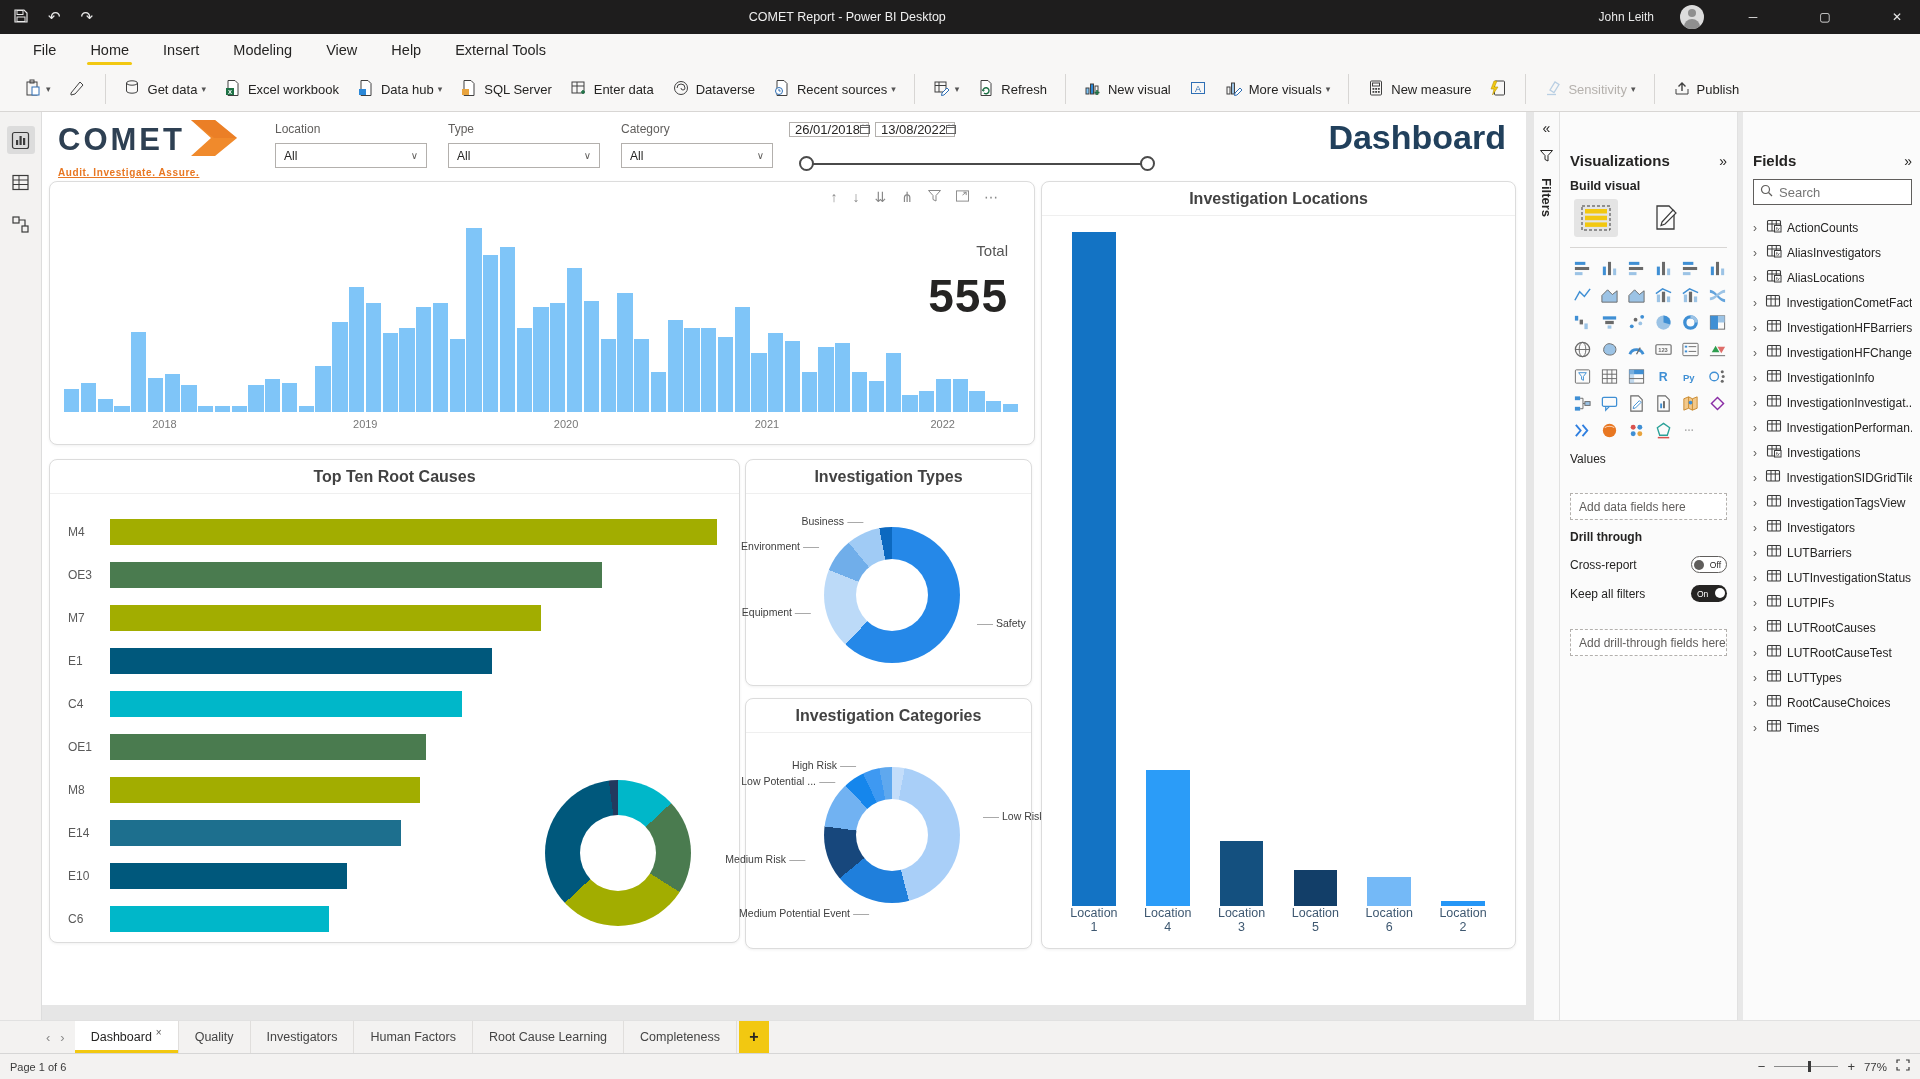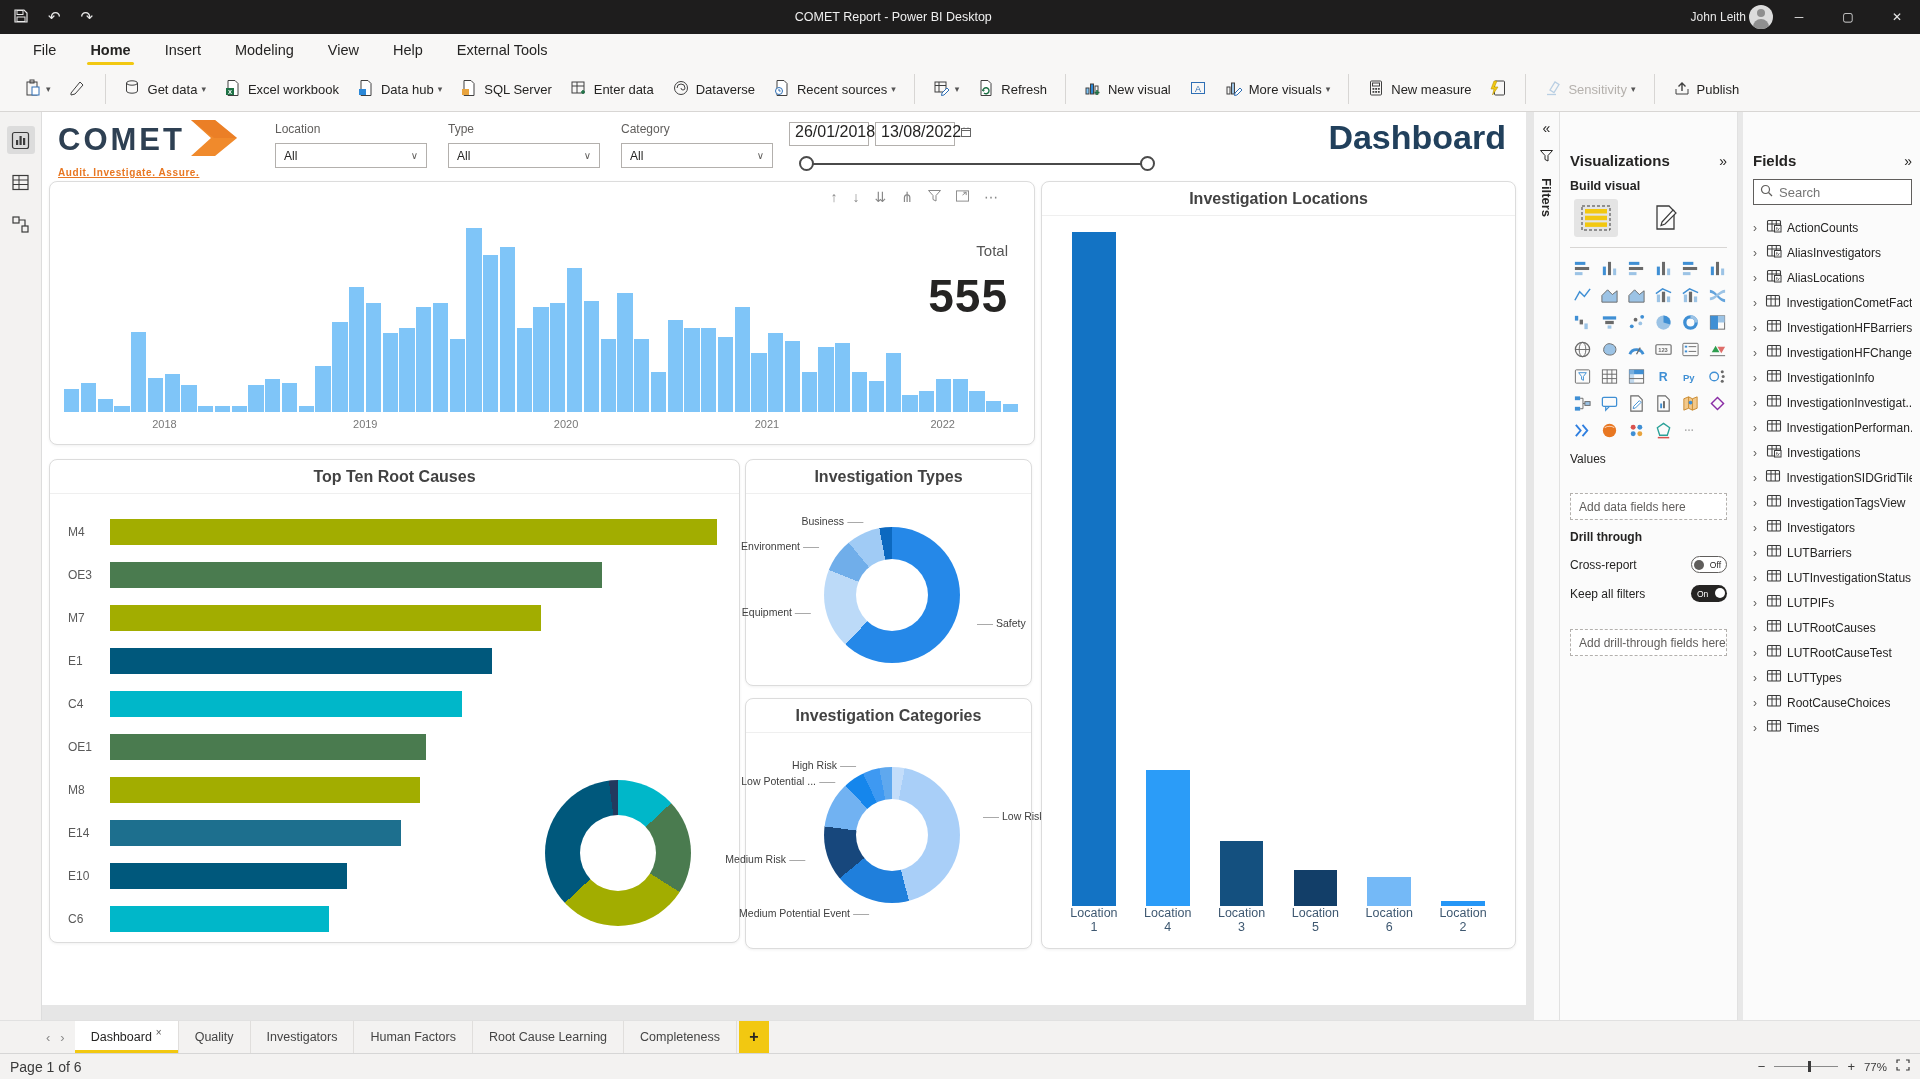--- a/index.html
+++ b/index.html
@@ -3,31 +3,31 @@
 <meta charset="utf-8">
 <style>
   * { margin:0; padding:0; box-sizing:border-box; }
   html,body { width:1920px; height:1079px; overflow:hidden; font-family:"Liberation Sans", sans-serif; background:#e8e8e8; }
 
   
   #titlebar { position:absolute; left:0; top:0; width:1920px; height:34px; background:#1e1d1d; color:#fff; display:flex; align-items:center; }
   .tb-quick { display:flex; align-items:center; gap:20px; padding-left:14px; width:140px; }
   .tb-quick span { font-size:15px; color:#e8e8e8; cursor:default; }
   #titlebar .win-title { flex:1; text-align:center; font-size:12.5px; color:#f0f0f0; }
-  .tb-right { display:flex; align-items:center; gap:3px; padding-right:0;margin-left:44px; }
+  .tb-right { display:flex; align-items:center; gap:26px; padding-right:0;margin-left:44px; }
   .tb-user { font-size:12px; color:#e8e8e8; }
   .avatar { width:24px; height:24px; border-radius:50%; background:#dcdcdc; position:relative; overflow:hidden; }
   .avatar::before { content:""; position:absolute; left:8px; top:4px; width:8px; height:8px; border-radius:50%; background:#8f8f8f; }
   .avatar::after { content:""; position:absolute; left:4px; top:14px; width:16px; height:10px; border-radius:8px 8px 0 0; background:#8f8f8f; }
   .win-btn { width:46px; height:34px; display:flex; align-items:center; justify-content:center; font-size:12px; color:#e8e8e8; }
 
   
   #menubar { position:absolute; left:0; top:34px; width:1920px; height:33px; background:#f8f7f6; display:flex; align-items:flex-end; padding-left:16px; gap:0; }
   .menu-item { font-size:14.5px; color:#252423; padding:6px 17px 9px 17px; position:relative; cursor:default; }
-  .menu-item.active { font-weight:700; }
+  .menu-item.active { font-weight:400; }
   .menu-item.active::after { content:""; position:absolute; left:14px; right:14px; bottom:2px; height:3px; background:#F2C811; border-radius:2px; }
 
   
   #toolbar { position:absolute; left:0; top:67px; width:1920px; height:45px; background:#f8f7f6; border-bottom:1px solid #d8d6d4; display:flex; align-items:center; padding-left:10px; }
   .tb-group { display:flex; align-items:center; gap:2px; padding:0 6px; }
   .tb-sep { width:1px; height:30px; background:#d8d6d4; margin:0 4px; }
   .tb-btn { display:flex; align-items:center; gap:6px; padding:6px 8px; border-radius:2px; font-size:13px; color:#252423; cursor:default; white-space:nowrap; }
   .tb-btn.disabled { color:#b5b1ad; }
   .tb-btn.disabled svg * { stroke:#b9cfe3 !important; fill:none; }
   .tb-btn .chev { font-size:9px; color:#555; margin-left:-2px; }
@@ -43,21 +43,21 @@
 
   
   #logo { position:absolute; left:16px; top:8px; }
   #logo .logo-row { display:flex; align-items:center; gap:6px; }
   #logo-text { font-size:31px; font-weight:800; letter-spacing:3px; color:#2E4053; }
   #logo-tagline { font-size:10px; color:#E87722; letter-spacing:0.6px; margin-top:7px; font-weight:700;text-decoration:underline; }
   .slicer { position:absolute; top:10px; width:152px; }
   .slicer .s-label { font-size:12px; color:#605e5c; margin-bottom:7px; }
   .slicer .s-box { height:25px; border:1px solid #b3b0ad; background:#fff; display:flex; align-items:center; justify-content:space-between; padding:0 8px; font-size:12px; color:#252423; }
   .slicer .s-box .dd { font-size:10px; color:#605e5c; }
-  .datebox { position:absolute; top:10px; width:80px; height:24px; border:1px solid #b3b0ad; background:#fff; display:flex; align-items:flex-start; justify-content:space-between; padding:0 5px; font-size:16px; color:#252423; }
+  .datebox { position:absolute; top:10px; width:80px; height:15px; border:1px solid #b3b0ad; background:#fff; display:flex; align-items:center; justify-content:space-between; padding:0 5px; font-size:13px; color:#252423; }
   #dateslider { position:absolute; left:757px; top:44px; width:356px; height:16px; }
   #dateslider .track { position:absolute; left:8px; right:8px; top:7px; height:2px; background:#4a4a4a; }
   #dateslider .handle { position:absolute; top:0; width:15px; height:15px; border-radius:50%; background:#fff; border:2px solid #4a4a4a; }
   #page-title { position:absolute; right:20px; top:6px; font-size:34px; font-weight:600; color:#21405C; }
 
   
   .card { position:absolute; background:#fff; border:1px solid #dcdcdc; border-radius:8px; box-shadow:0 1px 3px rgba(0,0,0,0.06); }
   .card-title { text-align:center; font-size:16px; font-weight:700; color:#424242; padding:8px 0 7px 0; border-bottom:1px solid #efefef; }
   .vh-icons { position:absolute; top:7px; right:36px; display:flex; gap:15px; color:#888; font-size:14px; align-items:center; }
   .vh-icons span { cursor:default; }
@@ -134,21 +134,21 @@
   #tabstrip { position:absolute; left:0; top:1020px; width:1920px; height:33px; background:#f3f2f1; border-top:1px solid #e1e1e1; display:flex; align-items:stretch; }
   .tab-arrows { display:flex; align-items:center; gap:10px; padding:0 10px 0 46px; color:#8a8a8a; font-size:13px; }
   .tab { display:flex; align-items:center; padding:0 16px; font-size:12.5px; color:#444; position:relative; border-right:1px solid #e0dedc; cursor:default; }
   .tab.active { background:#fff; color:#252423; font-weight:400; }
   .tab.active::after { content:""; position:absolute; left:0; right:0; bottom:0; height:3px; background:#F2C811; }
   .tab .tclose { font-size:10px; color:#555; margin-left:4px; position:relative; top:-5px; }
   .tab-add { width:30px; background:#F2C811; display:flex; align-items:center; justify-content:center; font-size:16px; color:#252423; font-weight:700; margin-left:2px; }
 
   
   #statusbar { position:absolute; left:0; top:1053px; width:1920px; height:26px; background:#f3f2f1; border-top:1px solid #d6d6d6; display:flex; align-items:center; justify-content:space-between; padding:0 10px; }
-  #statusbar .page-info { font-size:14px; color:#3b3b3b; }
+  #statusbar .page-info { font-size:11px; color:#3b3b3b; }
   .zoom-ctrl { display:flex; align-items:center; gap:9px; color:#3b3b3b; font-size:13px; }
   .zoom-track { width:64px; height:1px; background:#8a8a8a; position:relative; }
   .zoom-handle { position:absolute; left:34px; top:-5px; width:3px; height:11px; background:#3b3b3b; }
   .zoom-pct { font-size:11.5px; }
 </style>
 </head>
 <body>
 
 <div id="titlebar">
   <div class="tb-quick">

